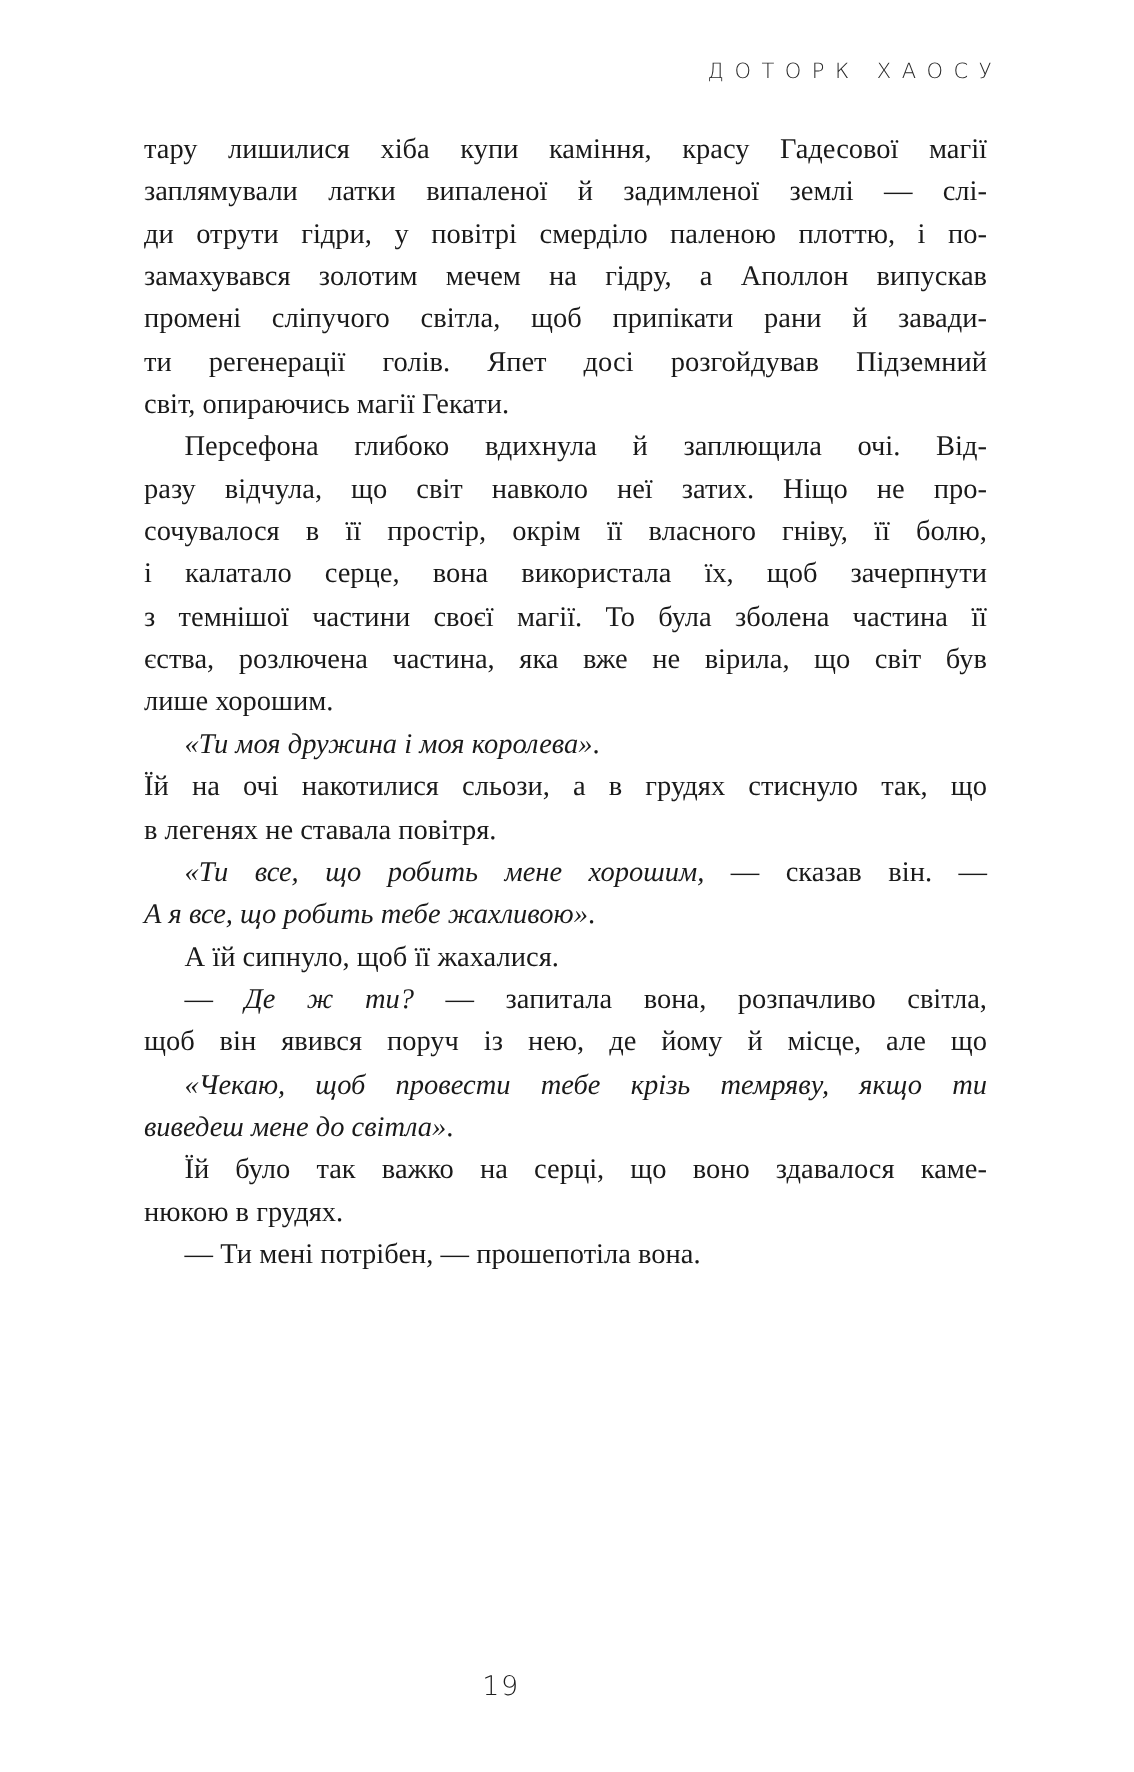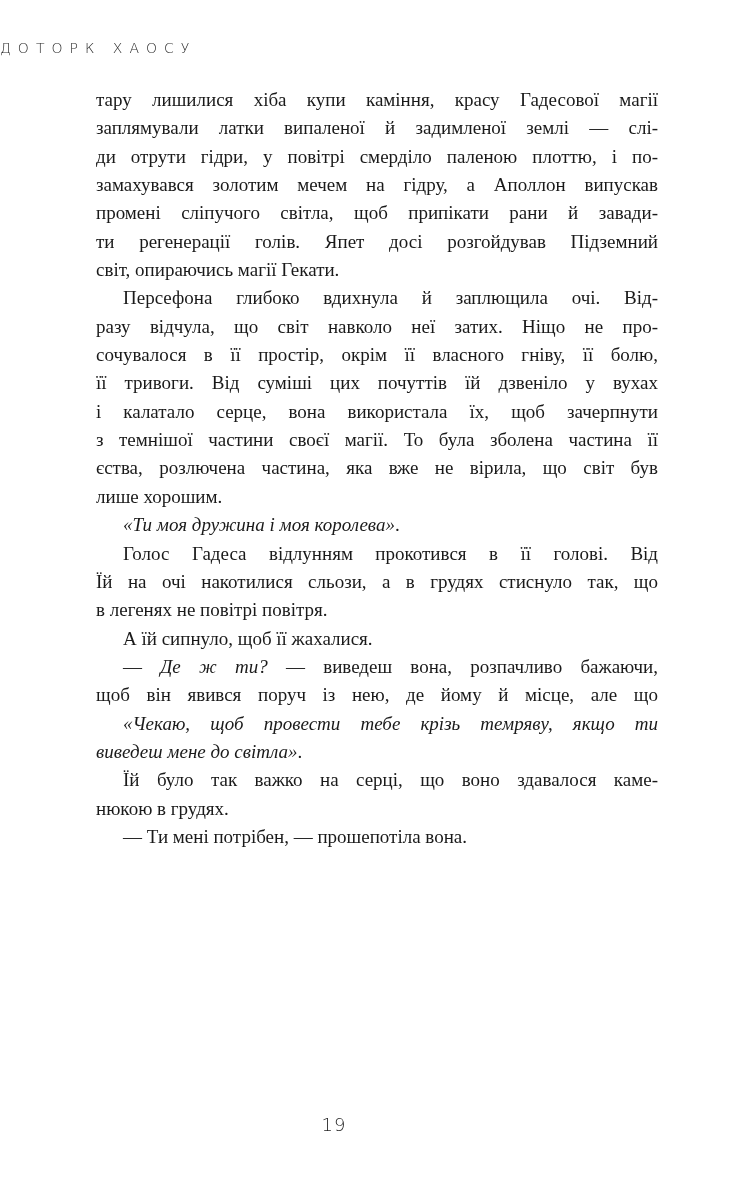--- a/index.html
+++ b/index.html
@@ -13,21 +13,21 @@
     height: 1181px;
     background: #ffffff;
     overflow: hidden;
     font-family: "Liberation Serif", serif;
   }
   .chapter-header {
     position: absolute;
     top: 40px;
     left: 0;
     width: 668px;
-    text-align: left;
+    text-align: right;
     font-family: "DejaVu Sans", sans-serif;
     font-weight: 300;
     font-size: 14px;
     letter-spacing: 7px;
     color: #2b2b2b;
     white-space: nowrap;
   }
   .body-text {
     position: absolute;
     left: 96px;
@@ -75,39 +75,41 @@
         <div class="line"><span>ди отрути гідри, у повітрі смерділо паленою плоттю, і по-</span></div>
         <div class="line"><span>замахувався золотим мечем на гідру, а Аполлон випускав</span></div>
         <div class="line"><span>промені сліпучого світла, щоб припікати рани й завади-</span></div>
         <div class="line"><span>ти регенерації голів. Япет досі розгойдував Підземний</span></div>
         <div class="line last"><span>світ, опираючись магії Гекати.</span></div>
       </div>
       <div class="para">
         <div class="line indent"><span>Персефона глибоко вдихнула й заплющила очі. Від-</span></div>
         <div class="line"><span>разу відчула, що світ навколо неї затих. Ніщо не про-</span></div>
         <div class="line"><span>сочувалося в її простір, окрім її власного гніву, її болю,</span></div>
-        <div class="line"><span>її тривоги. Від суміші цих почуттів їй дзвеніло у вухах</span></div>
         <div class="line"><span>і калатало серце, вона використала їх, щоб зачерпнути</span></div>
         <div class="line"><span>з темнішої частини своєї магії. То була зболена частина її</span></div>
         <div class="line"><span>єства, розлючена частина, яка вже не вірила, що світ був</span></div>
         <div class="line last"><span>лише хорошим.</span></div>
       </div>
       <div class="para">
         <div class="line last indent"><span class="it">«Ти моя дружина і моя королева»</span><span>.</span></div>
       </div>
       <div class="para">
-        <div class="line indent"><span>Голос Гадеса відлунням прокотився в її голові. Від</span></div>
         <div class="line"><span>Їй на очі накотилися сльози, а в грудях стиснуло так, що</span></div>
-        <div class="line last"><span>в легенях не повітрі повітря.</span></div>
+        <div class="line last"><span>в легенях не ставала повітря.</span></div>
+      </div>
+      <div class="para">
+        <div class="line indent"><span class="it">«Ти все, що робить мене хорошим,</span><span> — сказав він. —</span></div>
+        <div class="line last"><span class="it">А я все, що робить тебе жахливою»</span><span>.</span></div>
       </div>
       <div class="para">
         <div class="line last indent"><span>А їй сипнуло, щоб її жахалися.</span></div>
       </div>
       <div class="para">
-        <div class="line indent"><span>— </span><span class="it">Де ж ти?</span><span> — виведеш вона, розпачливо бажаючи,</span></div>
+        <div class="line indent"><span>— </span><span class="it">Де ж ти?</span><span> — запитала вона, розпачливо світла,</span></div>
         <div class="line"><span>щоб він явився поруч із нею, де йому й місце, але що</span></div>
       </div>
       <div class="para">
         <div class="line indent"><span class="it">«Чекаю, щоб провести тебе крізь темряву, якщо ти</span></div>
         <div class="line last"><span class="it">виведеш мене до світла»</span><span>.</span></div>
       </div>
       <div class="para">
         <div class="line indent"><span>Їй було так важко на серці, що воно здавалося каме-</span></div>
         <div class="line last"><span>нюкою в грудях.</span></div>
       </div>

